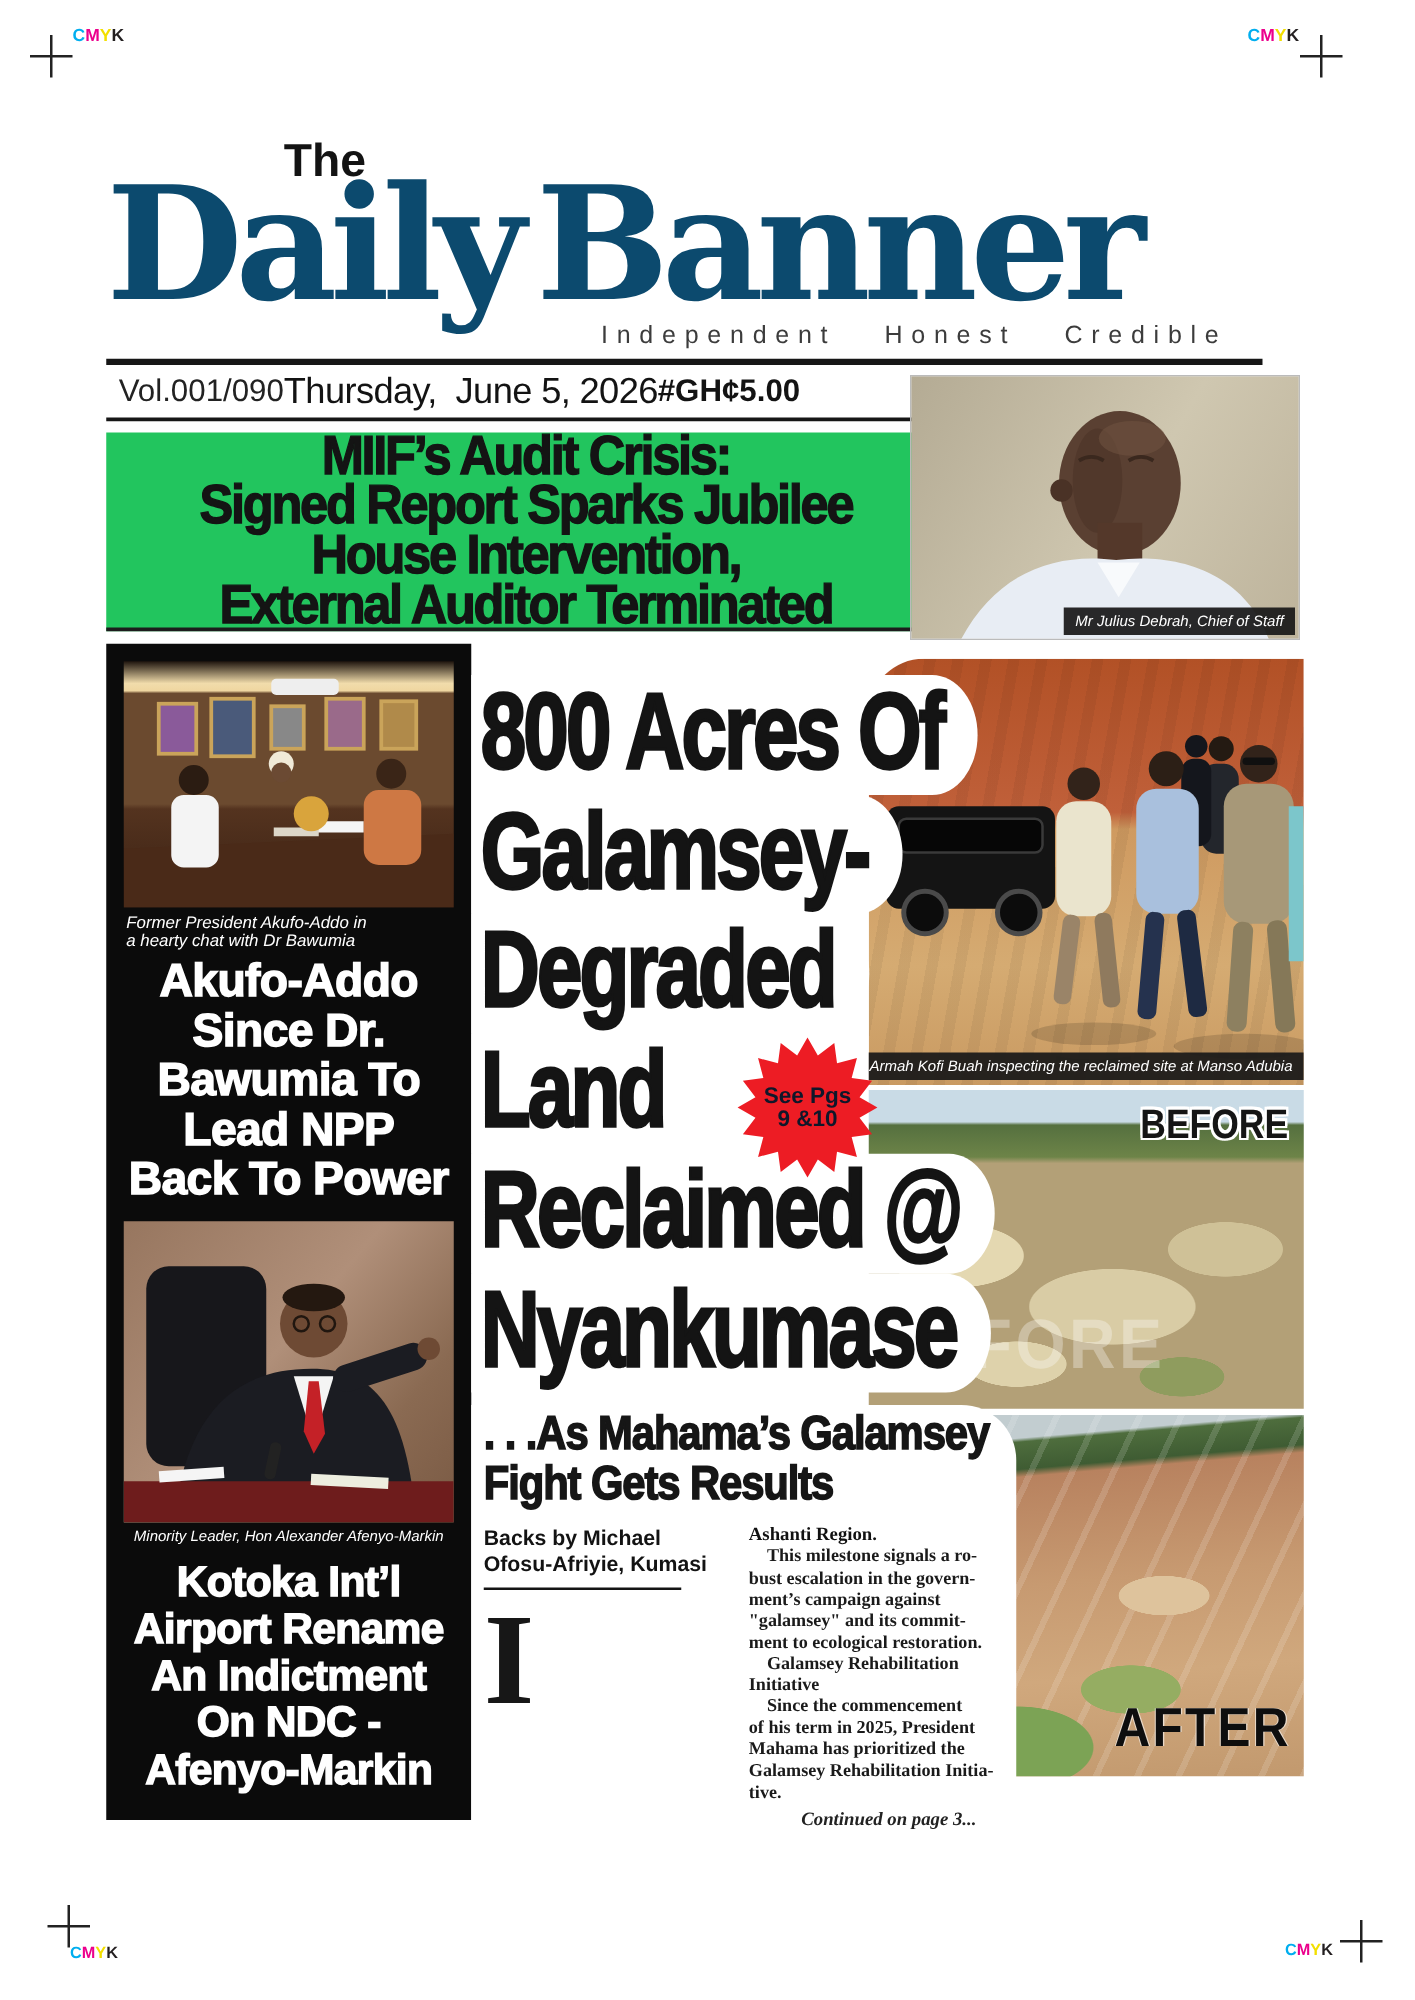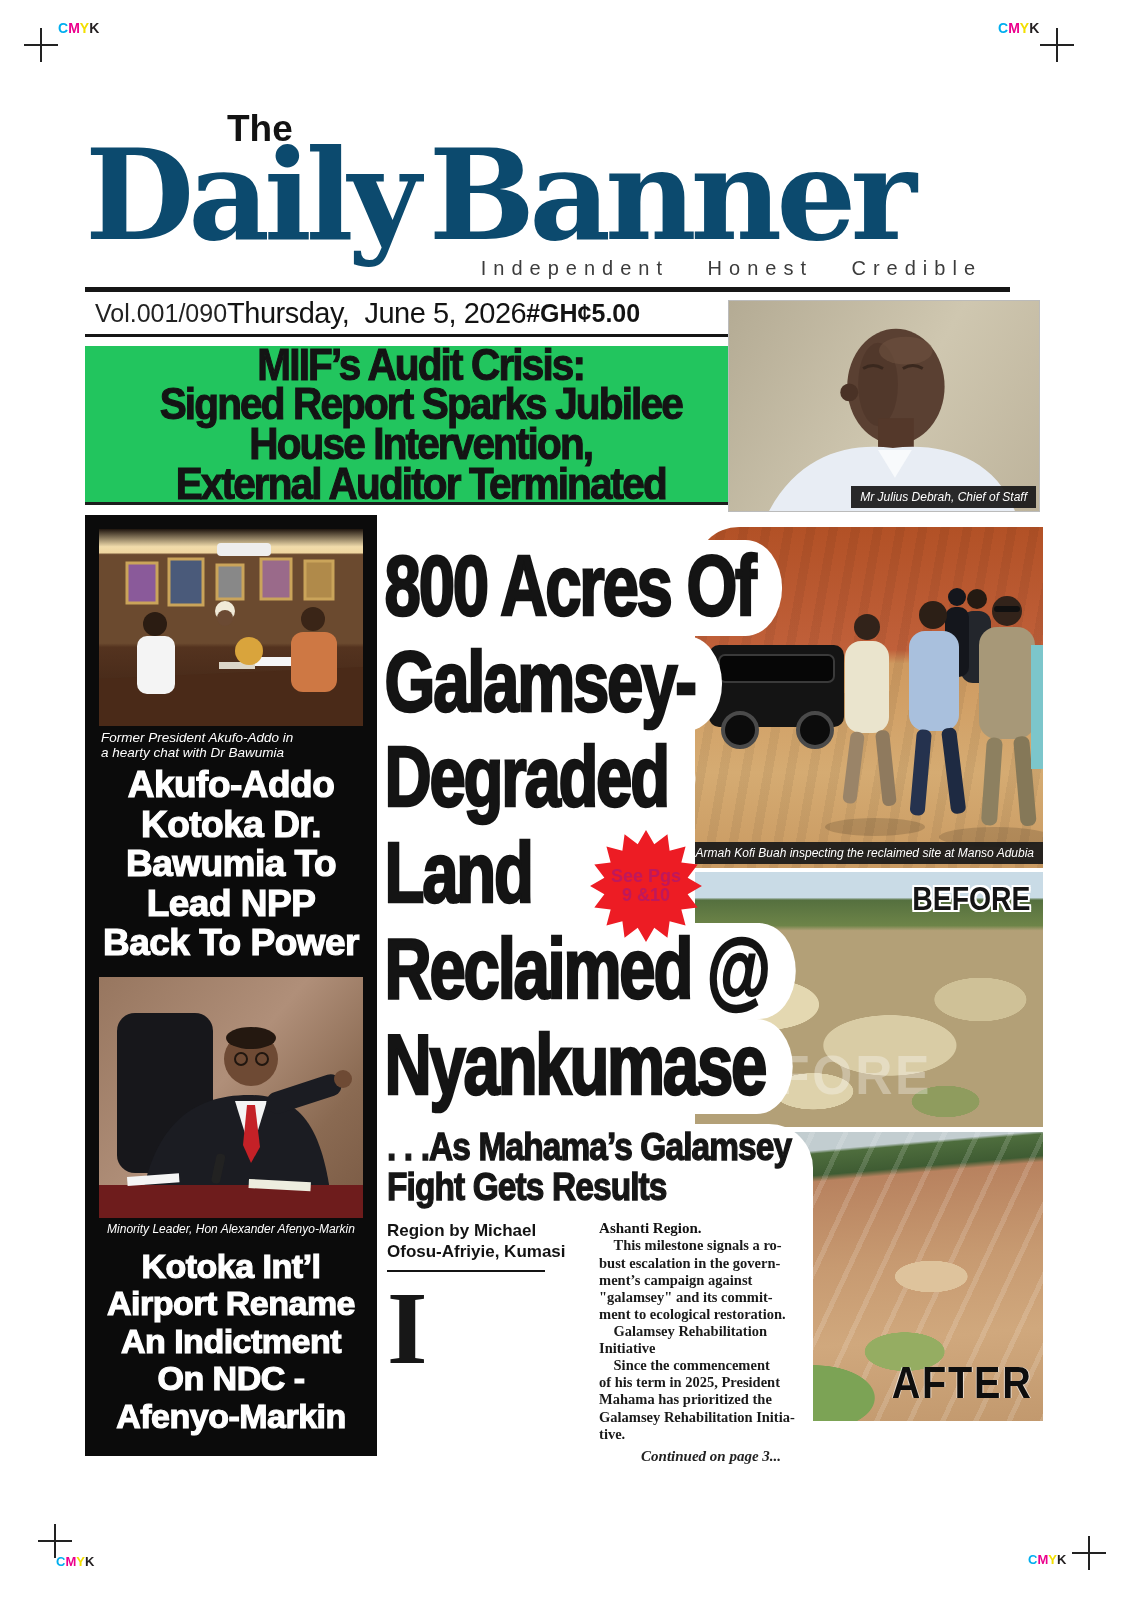--- a/index.html
+++ b/index.html
@@ -97,21 +97,21 @@
 
   
   .main-hl { left:377px; top:540px; z-index:3; }
   .hl-line { display:table; background:#ffffff; border-radius:0 48px 48px 0;
     padding:2px 36px 6px 10px; transform:scaleX(0.76); transform-origin:left center;
     font:700 86px/1.02 "Liberation Sans", sans-serif; letter-spacing:-3px; color:#141414;
     -webkit-text-stroke:2.6px #141414; white-space:nowrap; }
 
   .starburst { left:588px; top:828px; width:116px; height:116px; z-index:6; }
   .starburst .txt { position:absolute; inset:0; display:flex; flex-direction:column; align-items:center; justify-content:center;
-    color:#be185d; font:700 18px/1.08 "Liberation Sans", sans-serif; text-align:center; }
+    color:#0f172a; font:700 18px/1.08 "Liberation Sans", sans-serif; text-align:center; }
 
   
   .body-panel { left:377px; top:1124px; width:436px; height:336px; background:#fff; z-index:4;
     border-radius:0 44px 0 0; padding:4px 12px 0 10px; }
   .subhead { font:700 38px/1.05 "Liberation Sans", sans-serif; letter-spacing:-1px; color:#161616;
     -webkit-text-stroke:1.3px #161616; transform:scaleX(0.88); transform-origin:left top; white-space:pre; }
   .cols { display:flex; gap:14px; margin-top:12px; }
   .col1 { width:202px; }
   .col2 { width:206px; }
   .byline { font:700 17px/1.25 "Liberation Sans", sans-serif; color:#131313; }
@@ -197,21 +197,21 @@
         <rect x="38" y="107" width="38" height="58" rx="10" fill="#f4f4f4"></rect>
         <circle cx="126" cy="82" r="10" fill="#f0ead8"></circle>
         <circle cx="126" cy="89" r="8" fill="#6b4a33"></circle>
         <circle cx="214" cy="90" r="12" fill="#3a2517"></circle>
         <rect x="192" y="103" width="46" height="60" rx="12" fill="#ce7844"></rect>
       </svg>
     </div>
     <div class="abs lp-cap1 pre">Former President Akufo-Addo in
 a hearty chat with Dr Bawumia</div>
     <div class="abs lp-hl1 pre">Akufo-Addo
-Kotoka Dr.
+Since Dr.
 Bawumia To
 Lead NPP
 Back To Power</div>
 
     <div class="photo lp-photo2" style="position:absolute;">
       <svg viewBox="0 0 264 241">
         <rect x="18" y="36" width="96" height="160" rx="18" fill="#17171b"></rect>
         <path d="M40,240 C50,150 92,118 150,118 C202,118 226,150 234,240 Z" fill="#1b1c22"></path>
         <path d="M136,124 L168,124 L152,176 Z" fill="#f4f4f4"></path>
         <path d="M148,128 L156,128 L161,170 L152,186 L144,168 Z" fill="#c42127"></path>
@@ -292,21 +292,21 @@
       <span>See Pgs</span>
       <span>9 &amp;10</span>
     </div>
   </div>
 
   <div class="abs body-panel">
     <div class="subhead pre">. . .As Mahama’s Galamsey
 Fight Gets Results</div>
     <div class="cols">
       <div class="col1">
-        <div class="byline pre">Region by Michael
+        <div class="byline pre">Backs by Michael
 Ofosu-Afriyie, Kumasi</div>
         <div class="byline-rule"></div>
         <div class="bodytext">
           <span class="dropcap">I</span>
         </div>
       </div>
       <div class="col2">
         <div class="lead">Ashanti Region.</div>
         <div class="bodytext pre">    This milestone signals a ro-
 bust escalation in the govern-

